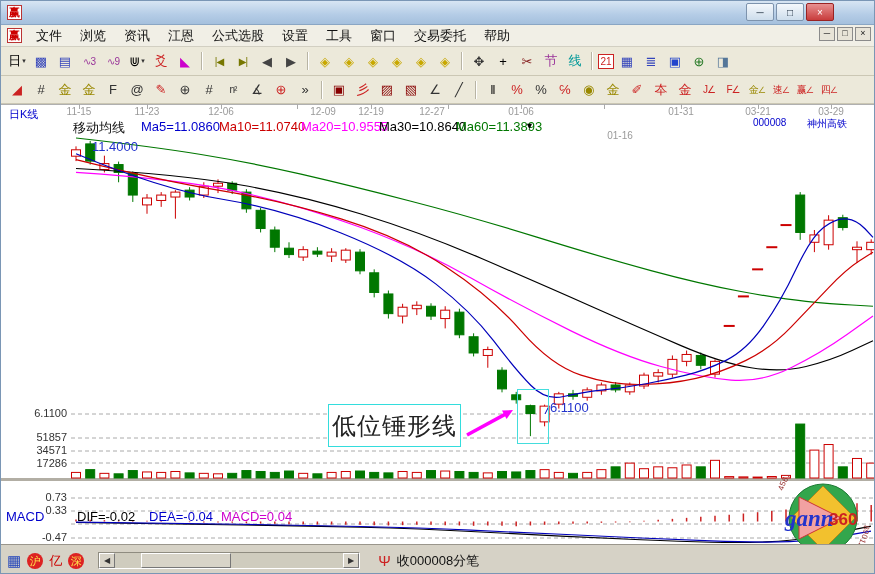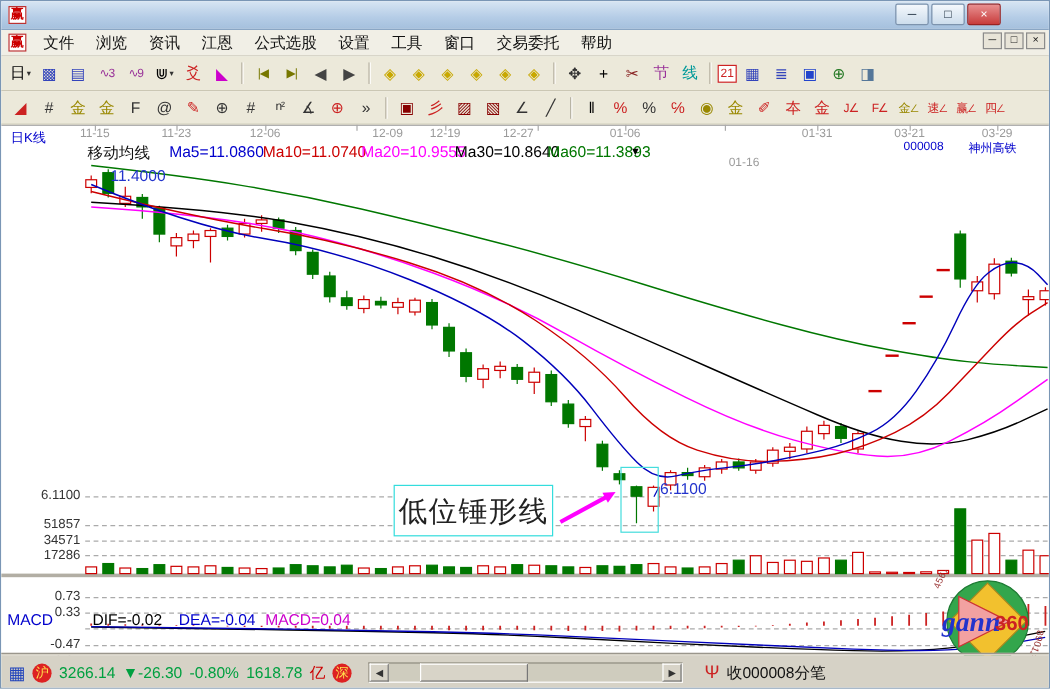--- a/index.html
+++ b/index.html
@@ -629,26 +629,20 @@
     <text x="64" y="50" font-family="Liberation Sans, sans-serif" font-weight="bold" font-size="17" fill="#cc2222">360</text>
     <text font-size="8" fill="#993333"><textPath href="#rt">45678901234567</textPath></text>
     <text font-size="8" fill="#993333"><textPath href="#rb">89012345678</textPath></text>
   </svg>
 
   <div class="statussep"></div>
 
   <div class="statusbar">
     <span class="gridico">▦</span>
     <span class="badge">沪</span>
-    <span id="shvals" style="display:flex;gap:6px">
-        <span class="stgreen">3266.14</span>
-        <span class="stgreen">▼-26.30</span>
-        <span class="stgreen">-0.80%</span>
-        <span class="stgreen">1618.78</span>
-      </span>
     <span class="redunit">亿</span>
     <span class="badge">深</span>
     <span class="scroll">
       <span class="sbtn">◀</span>
       <span class="sthumb"></span>
       <span class="sbtn sright">▶</span>
     </span>
     <span class="antenna">Ψ</span>
     <span class="feed">收000008分笔</span>
   </div>

